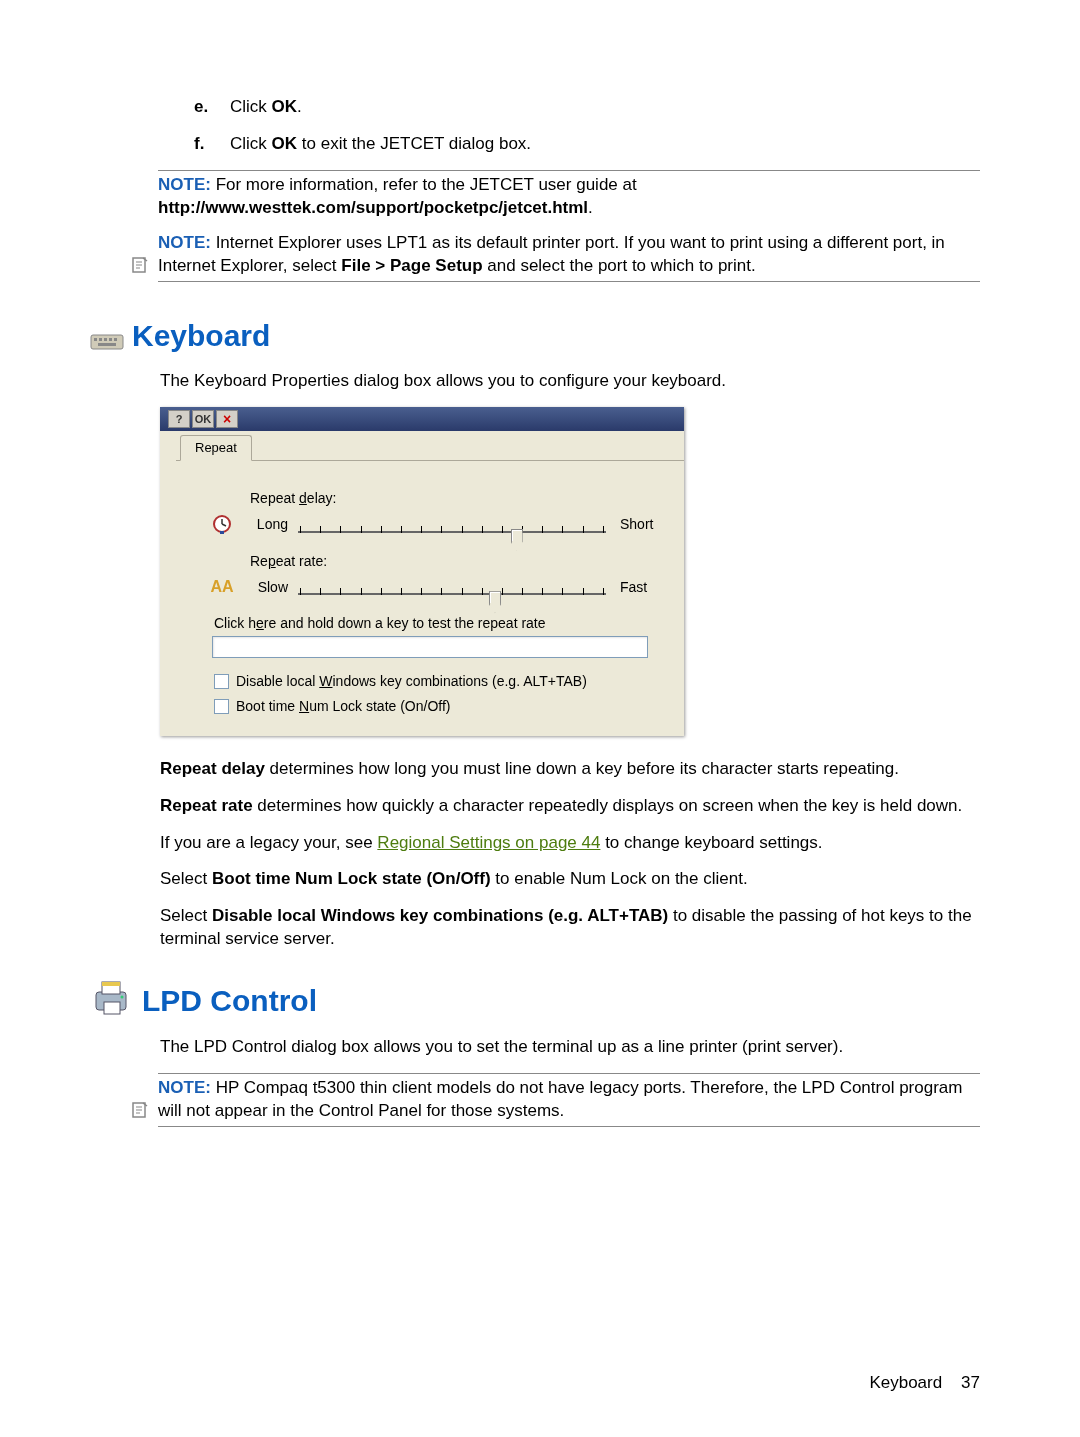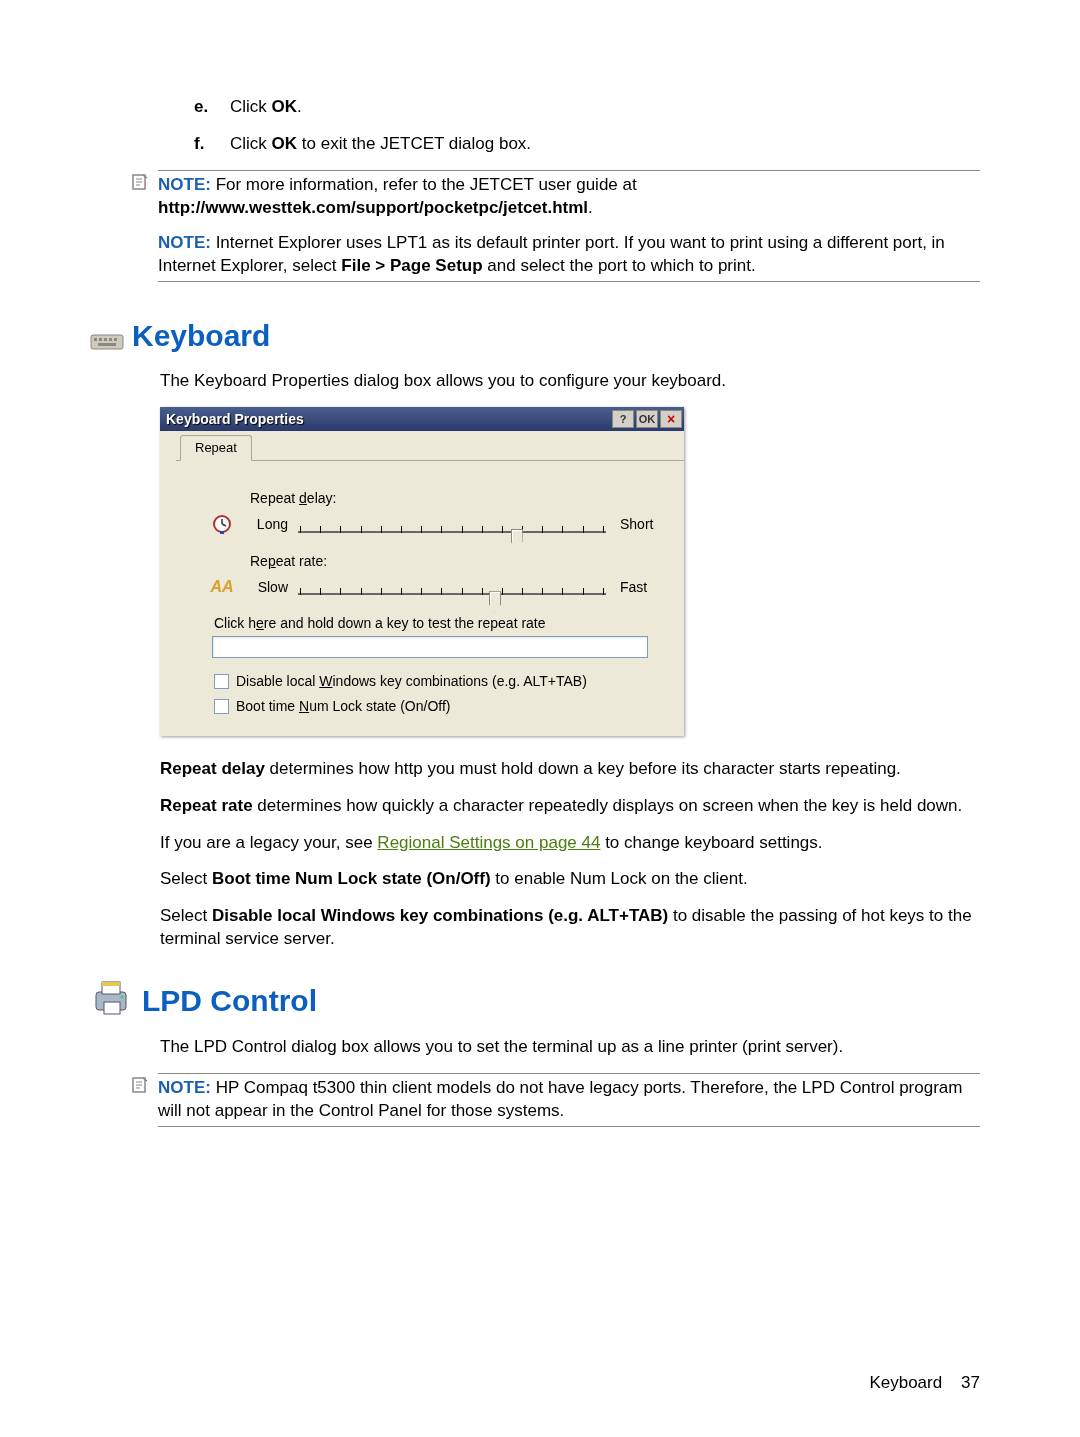--- a/index.html
+++ b/index.html
@@ -29,21 +29,21 @@
   }
   .list-marker {
     font-weight: bold;
     width: 36px;
     flex-shrink: 0;
   }
   .list-text {}
   .bold { font-weight: bold; }
   .note-row {
     display: flex;
-    align-items: flex-start;
+    align-items: flex-end;
     margin-bottom: 14px;
     margin-top: 8px;
   }
   .note-icon {
     width: 20px;
     flex-shrink: 0;
     margin-right: 8px;
     margin-top: 2px;
   }
   .note-body {
@@ -217,21 +217,20 @@
     background: #fff;
     margin-right: 7px;
     flex-shrink: 0;
   }
   .underline-hotkey { text-decoration: underline; }
   .dlg-icon-clock {
     width: 22px; height: 22px;
   }
   .dlg-icon-aa {
     color: #d8a028;
-    font-style: italic;
     font-weight: bold;
     font-size: 16px;
   }
 
   .printer-icon, .keyboard-icon {
     display: inline-block;
   }
 
   .footer {
     position: absolute;
@@ -297,21 +296,20 @@
         </svg>
     </span>
     <span>Keyboard</span>
   </div>
 
   <div class="content">
     <div class="para">The Keyboard Properties dialog box allows you to configure your keyboard.</div>
 
     <div class="dialog">
       <div class="titlebar">
-        <span class="titlebar-text">Keyboard Properties</span>
         <span class="titlebar-btn">?</span>
         <span class="titlebar-btn">OK</span>
         <span class="titlebar-btn titlebar-close">×</span>
       </div>
       <div class="dialog-body">
         <div class="tab-strip">
           <div class="tab">Repeat</div>
         </div>
         <div class="dlg-content">
           <div class="field-label"><span>Repeat </span><span class="underline-hotkey">d</span><span>elay:</span></div>
@@ -390,21 +388,21 @@
             <span><span>Disable local </span><span class="underline-hotkey">W</span><span>indows key combinations (e.g. ALT+TAB)</span></span>
           </div>
           <div class="checkbox-row" style="margin-top:6px;">
             <div class="checkbox"></div>
             <span><span>Boot time </span><span class="underline-hotkey">N</span><span>um Lock state (On/Off)</span></span>
           </div>
         </div>
       </div>
     </div>
 
-    <div class="para"><span class="bold">Repeat delay</span><span> determines how http you must hold down a key before its character starts repeating.</span></div>
+    <div class="para"><span class="bold">Repeat delay</span><span> determines how long you must line down a key before its character starts repeating.</span></div>
     <div class="para"><span class="bold">Repeat rate</span><span> determines how quickly a character repeatedly displays on screen when the key is held down.</span></div>
     <div class="para">
       <span>If you are a legacy your, see </span><a class="link">Regional Settings on page 44</a><span> to change keyboard settings.</span>
     </div>
     <div class="para">
       <span>Select </span><span class="bold">Boot time Num Lock state (On/Off)</span><span> to enable Num Lock on the client.</span>
     </div>
     <div class="para">
       <span>Select </span><span class="bold">Disable local Windows key combinations (e.g. ALT+TAB)</span><span> to disable the passing of hot keys to the terminal service server.</span>
     </div>

